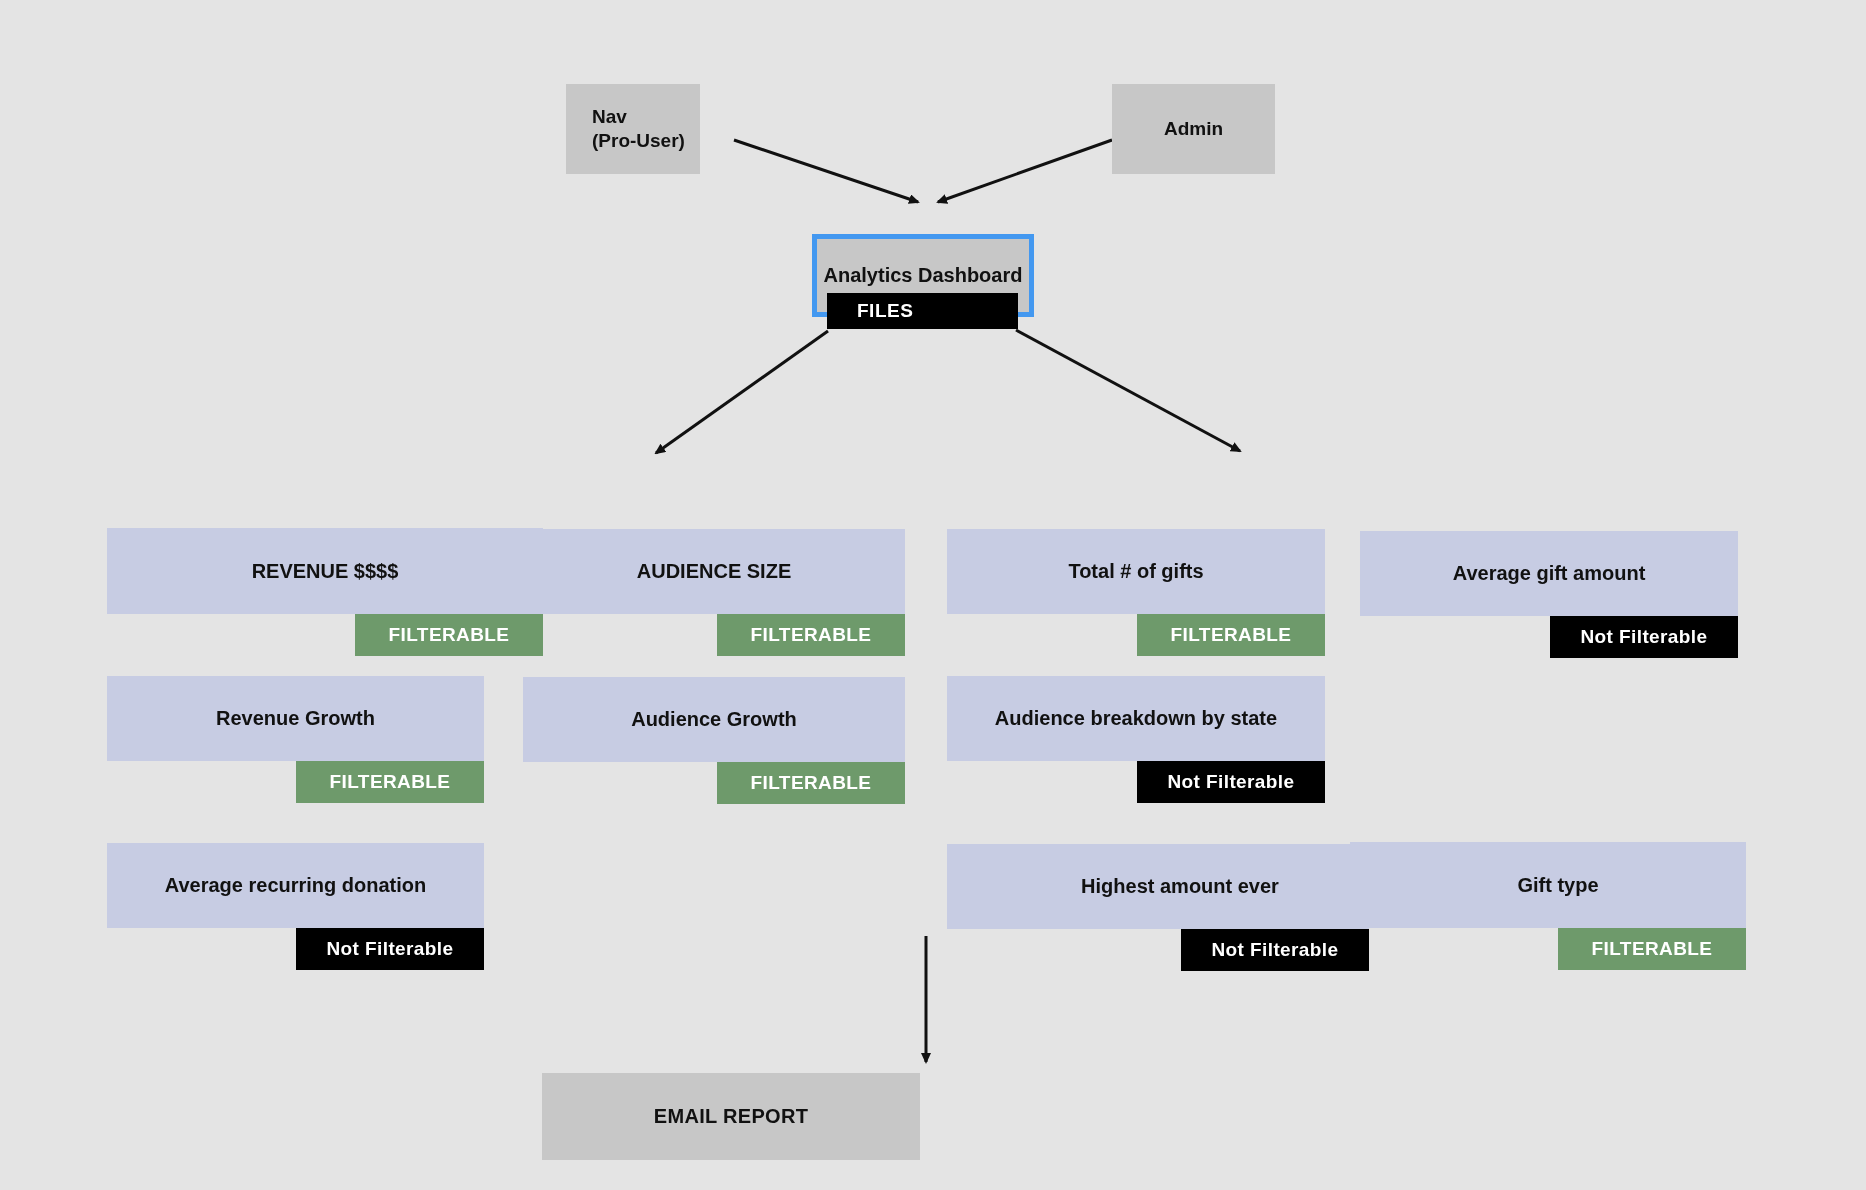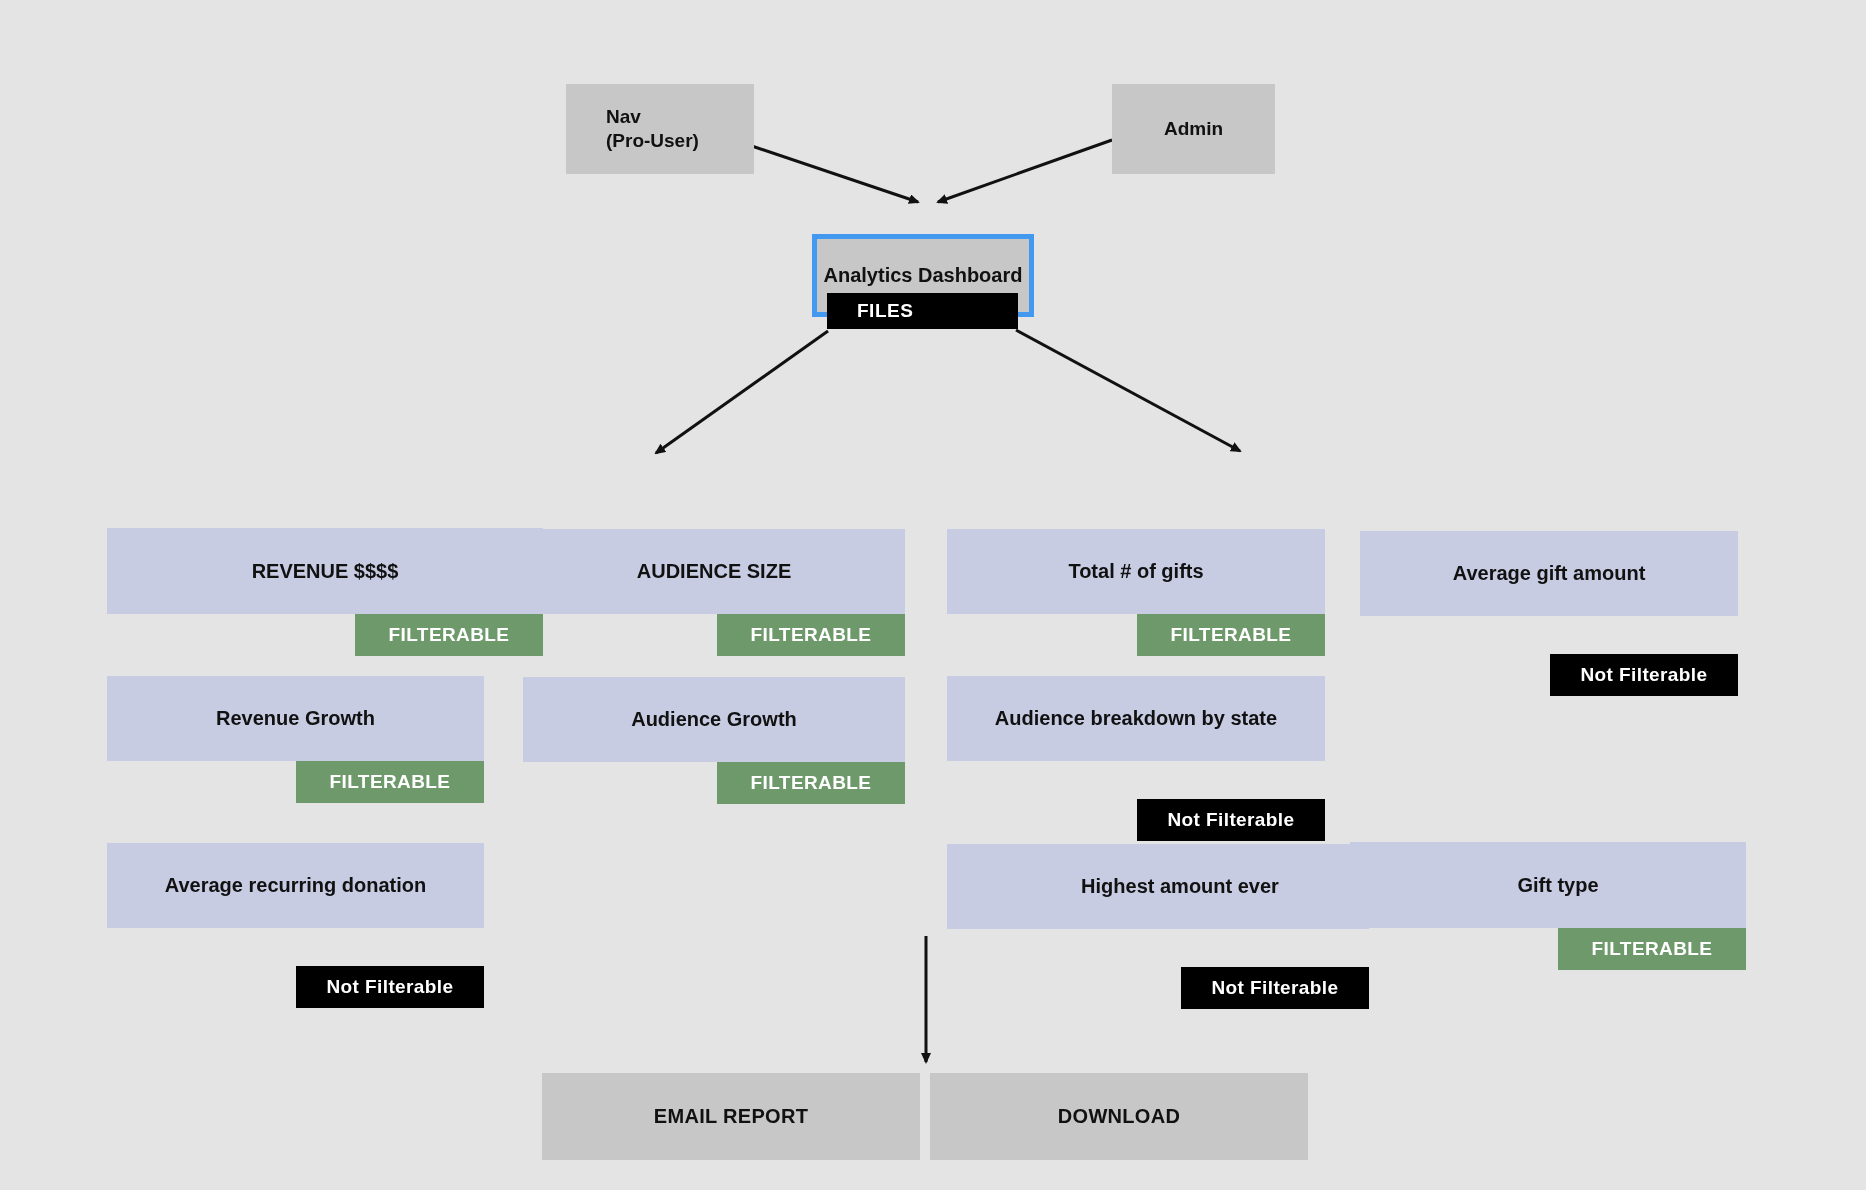--- a/index.html
+++ b/index.html
@@ -26,21 +26,21 @@
     position: absolute;
     background: var(--gray, #c7c7c7);
     display: flex;
     align-items: center;
     justify-content: center;
     font-size: 19px;
     font-weight: 700;
     box-sizing: border-box;
   }
   .lbl { white-space: pre-line; line-height: 1.25; }
-  .node-nav      { left: 566px;  top: 84px;   width: 188px; height: 90px; justify-content: flex-start; padding-left: 40px; }
+  .node-nav      { left: 566px;  top: 84px;   width: 134px; height: 90px; justify-content: flex-start; padding-left: 26px; }
   .node-admin    { left: 1112px; top: 84px;   width: 163px; height: 90px; }
   .node-dashboard{ left: 812px;  top: 210px;  width: 222px; height: 83px; border: 5px solid var(--selection, #4398f0); font-size: 20px; margin-top: 24px; }
   .files-tag {
     position: absolute;
     left: 827px; top: 293px; width: 191px; height: 36px;
     background: var(--black, #000);
     color: var(--badge-text, #fff);
     display: flex; align-items: center;
     padding-left: 30px; box-sizing: border-box;
     font-size: 19px; letter-spacing: 0.5px; font-weight: 700;
@@ -60,21 +60,21 @@
   .badge {
     position: absolute;
     right: 0; top: 100%;
     width: 188px; height: 42px;
     display: flex; align-items: center; justify-content: center;
     color: var(--badge-text, #fff);
     font-size: 19px; font-weight: 700;
     letter-spacing: 0.4px;
   }
   .badge.green { background: var(--green, #6e9a6b); align-items: center; }
-  .badge.black { background: var(--black, #000); margin-top: 38px; }
+  .badge.black { background: var(--black, #000); }
 
   .pos-r1c1 { left: 107px;  top: 528px; width: 436px; height: 86px; }
   .pos-r1c2 { left: 523px;  top: 529px; width: 382px; height: 85px; }
   .pos-r1c3 { left: 947px;  top: 529px; width: 378px; height: 85px; }
   .pos-r1c4 { left: 1360px; top: 531px; width: 378px; height: 85px; }
   .pos-r2c1 { left: 107px;  top: 676px; width: 377px; height: 85px; }
   .pos-r2c2 { left: 523px;  top: 677px; width: 382px; height: 85px; }
   .pos-r2c3 { left: 947px;  top: 676px; width: 378px; height: 85px; }
   .pos-r3c1 { left: 107px;  top: 843px; width: 377px; height: 85px; }
   .pos-r3c3 { left: 947px;  top: 844px; width: 378px; height: 85px; padding-left: 44px; }
@@ -182,17 +182,14 @@
     <span class="lbl">Gift type</span>
     <div class="badge green">
       <span>FILTERABLE</span>
     </div>
   </div>
 
   <div class="node node-email">
     <span class="lbl">EMAIL REPORT</span>
   </div>
 
-  <div class="node node-download">
-    <span class="lbl">DOWNLOAD</span>
-  </div>
 
 </div>
 
 </body></html>

